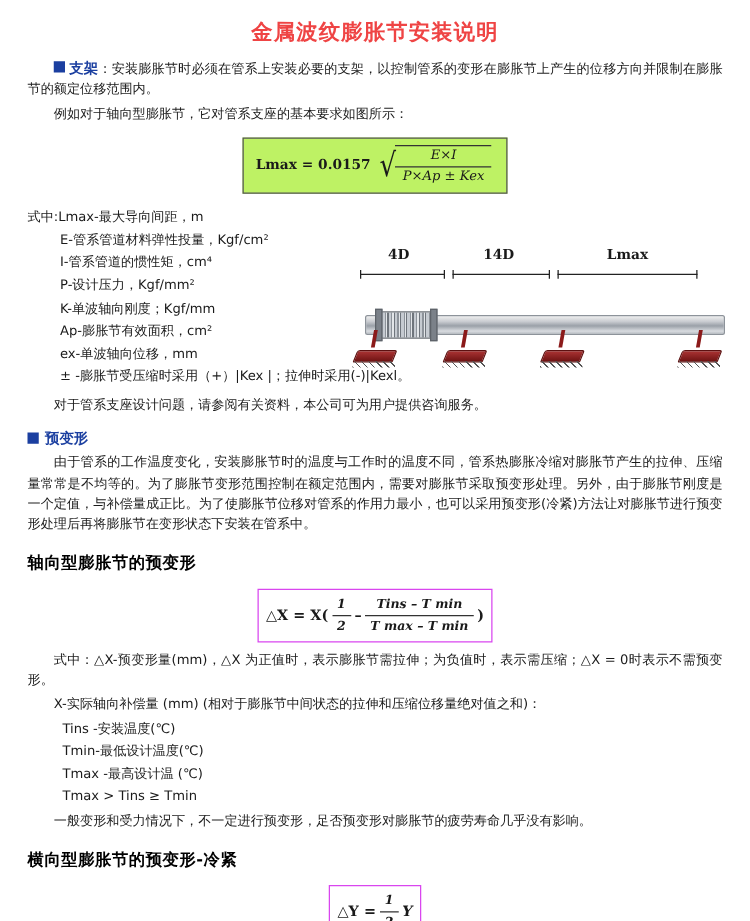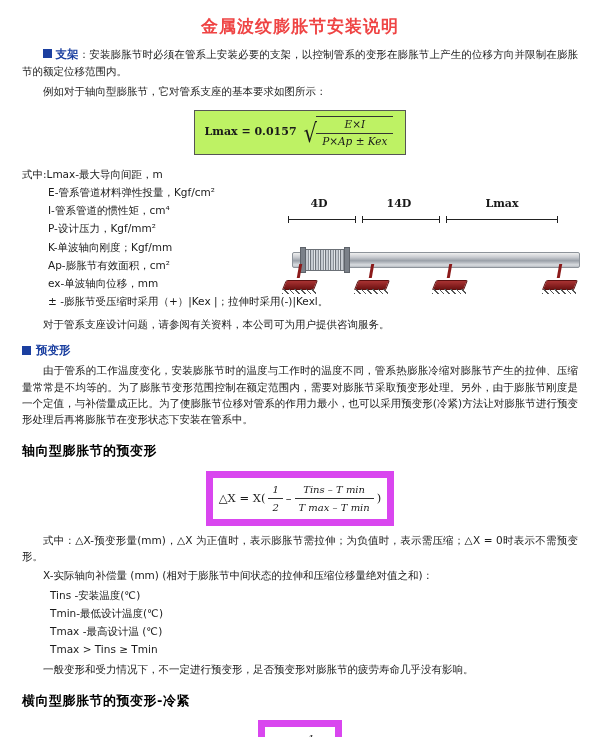--- a/index.html
+++ b/index.html
@@ -262,24 +262,25 @@
     width: 34px;
     height: 5px;
     background: repeating-linear-gradient(45deg, #555 0px, #555 1px, transparent 1px, transparent 4px);
   }
   .eq-center {
     text-align: center;
     margin: 10px 0 6px 0;
   }
   .eq-box {
     display: inline-block;
-    border: 7px solid #d946ef;
+    border: 1px solid #d946ef;
     padding: 4px 6px;
     font-family: "DejaVu Serif", "Liberation Serif", serif;
     font-size: 11.5px;
+    font-weight: bold;
   }
   .eq-inline {
     display: inline-flex;
     align-items: center;
     gap: 3px;
   }
   .ital { font-style: italic; }
   .shift-indent { padding-left: 28px; }
 </style>
 </head>

